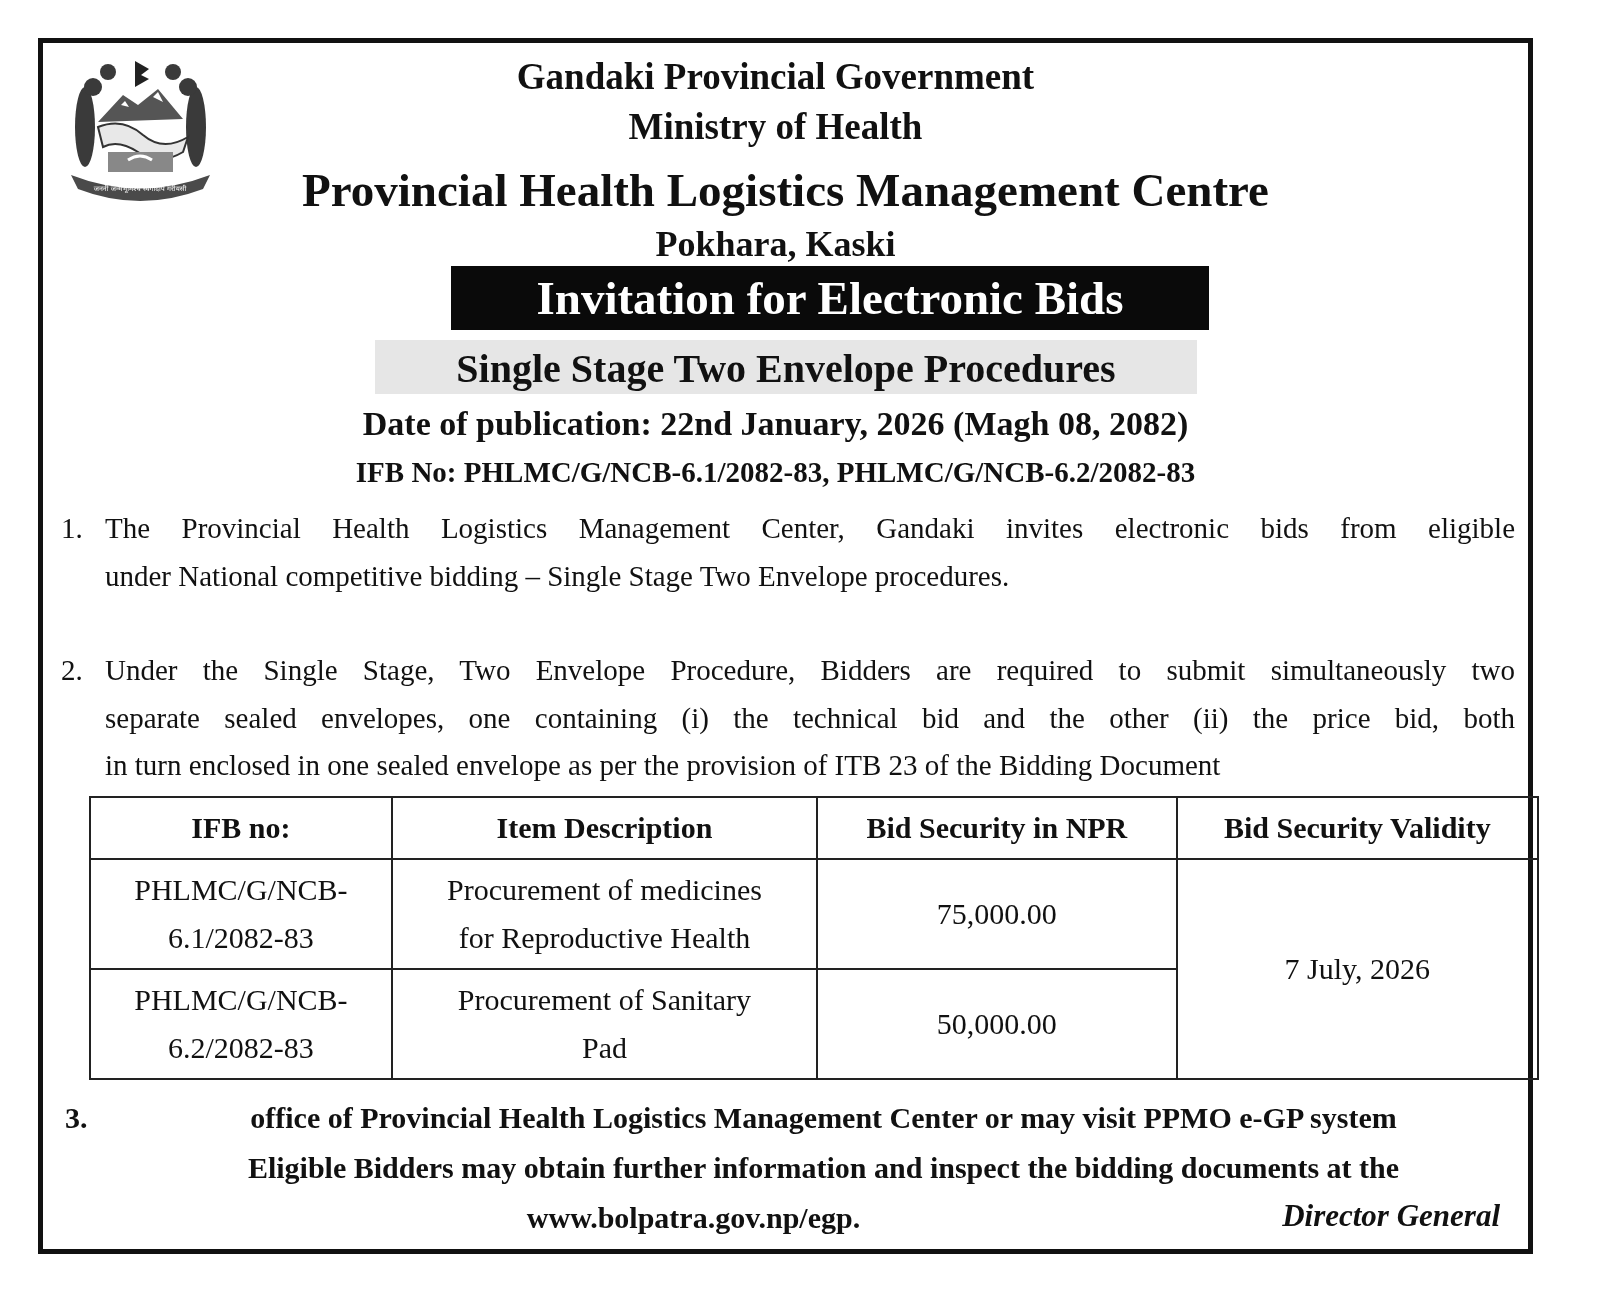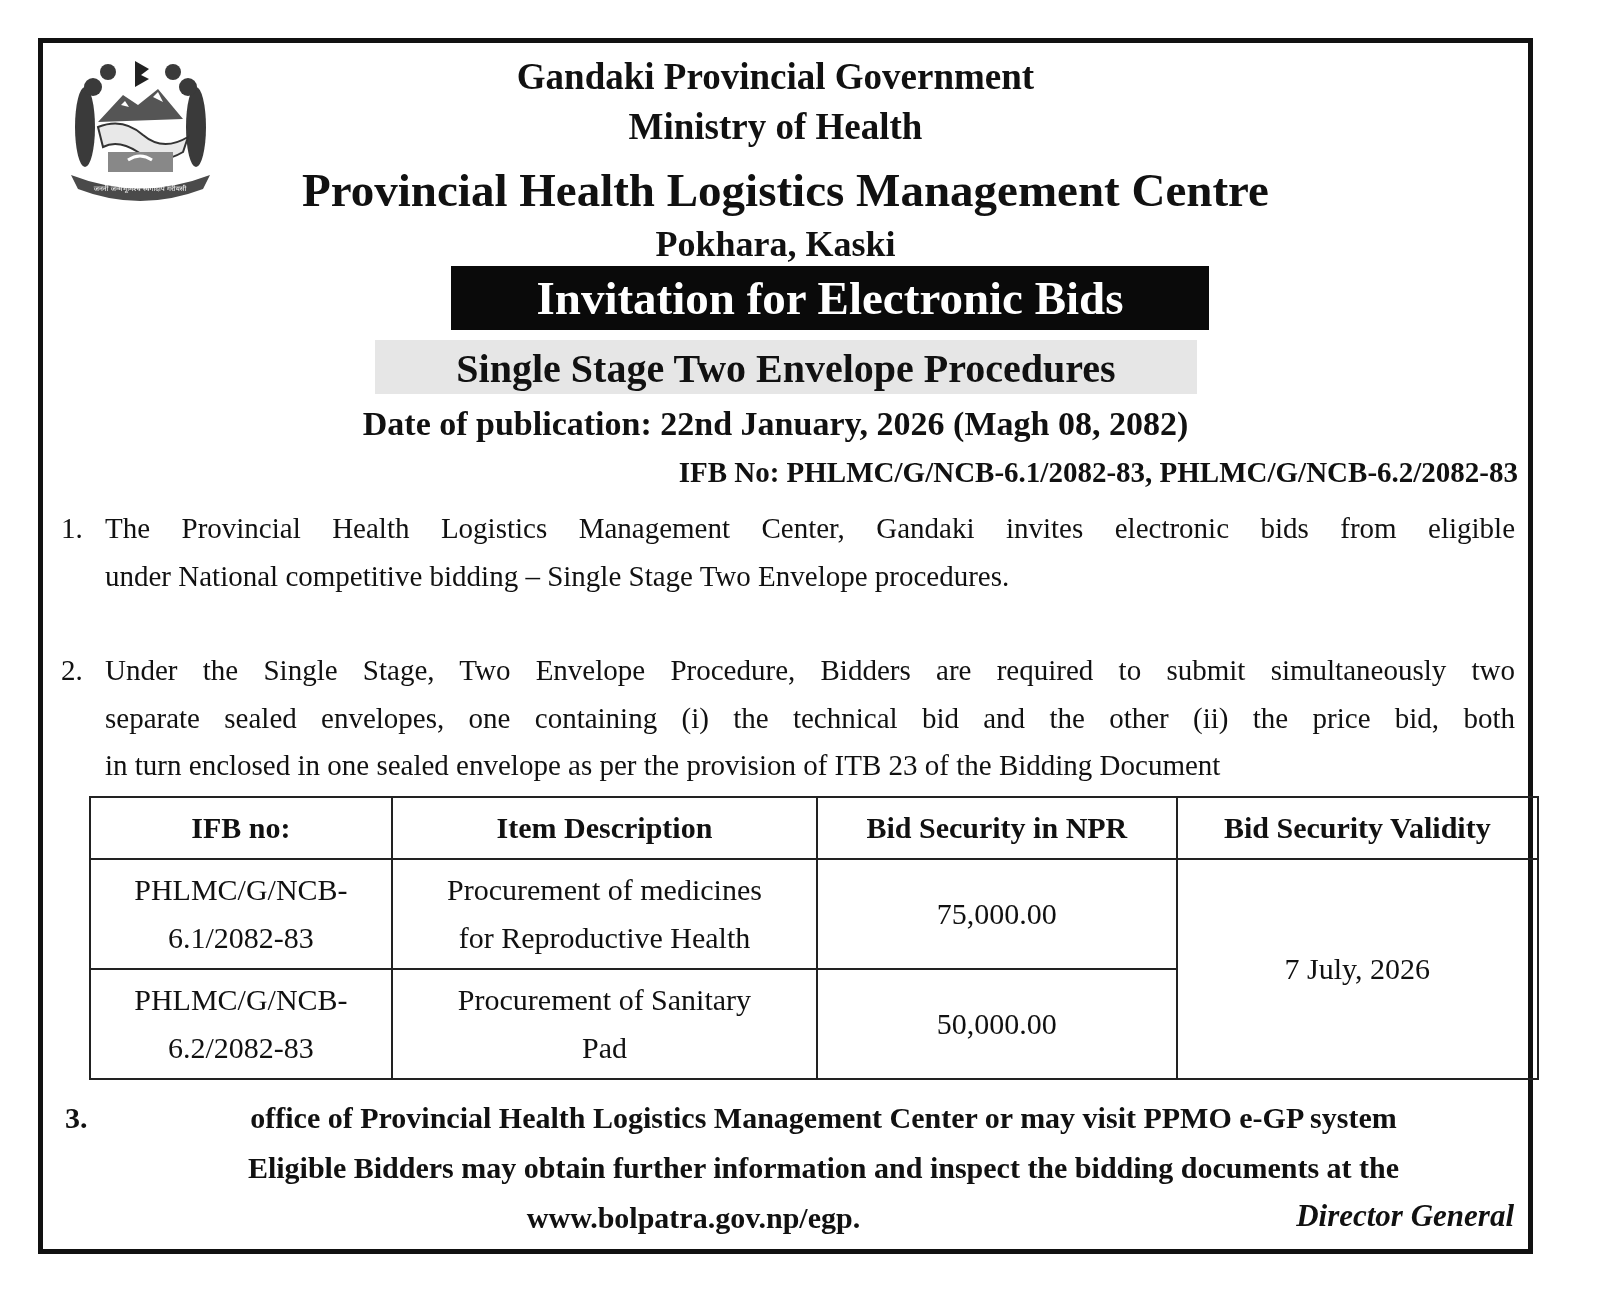--- a/index.html
+++ b/index.html
@@ -63,21 +63,21 @@
       top: 297px;
       width: 822px;
       height: 54px;
       background: #e6e6e6;
       font-weight: bold;
       font-size: 40px;
       text-align: center;
       line-height: 58px;
     }
     .pubdate { top: 362px; font-size: 34px; left: -10px; }
-    .ifbline { top: 413px; font-size: 29px; left: -10px; text-align: right; }
+    .ifbline { top: 413px; font-size: 29px; left: -10px; }
     .para {
       position: absolute;
       left: 62px;
       width: 1410px;
       font-size: 29px;
       line-height: 47.5px;
       text-align: justify;
     }
     .para .num {
       position: absolute;
@@ -118,21 +118,21 @@
       top: 1050px;
       width: 1452px;
       font-weight: bold;
       font-size: 30px;
       line-height: 50px;
     }
     .p3 .num { position: absolute; left: 0; top: 0; }
     .p3 .body { margin-left: 65px; text-align: center; }
     .signature {
       position: absolute;
-      right: 14px;
+      right: 28px;
       top: 1155px;
       font-style: italic;
       font-weight: bold;
       font-size: 31px;
     }
   </style>
 </head>
 <body>
 
 <div class="frame">

